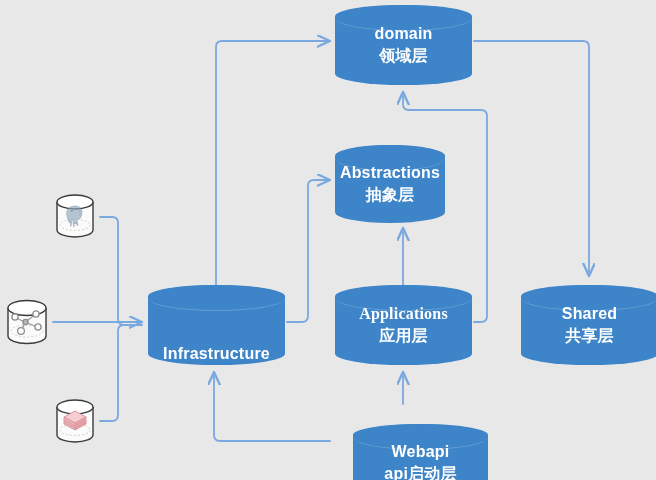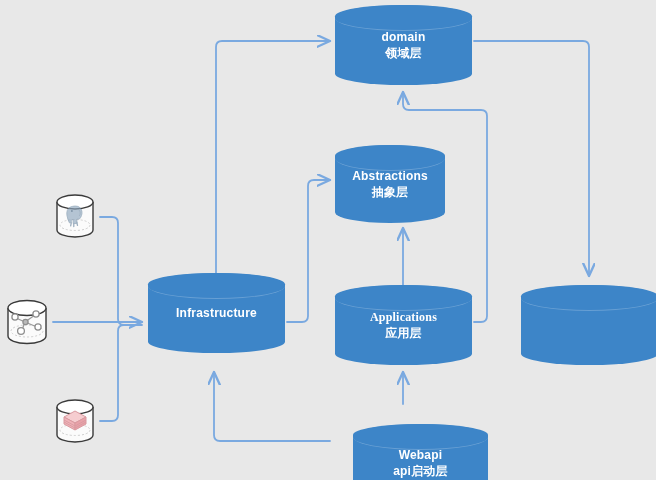--- a/index.html
+++ b/index.html
@@ -25,21 +25,21 @@
   .node {
     position: absolute;
     box-sizing: border-box;
     display: flex;
     flex-direction: column;
     align-items: center;
     justify-content: center;
     color: #ffffff;
     text-align: center;
     line-height: 1.35;
-    font-size: 12px;
+    font-size: 16px;
     font-weight: bold;
     letter-spacing: .2px;
   }
   .cyl-shape {
     position: absolute;
     left: 0; top: 0; right: 0; bottom: 0;
     background: #3d85c8;
     border-radius: 50% / 14%;
   }
   .cyl-top {
@@ -111,40 +111,44 @@
 
   <div class="node" style="left:335px; top:145px; width:110px; height:78px;">
     <div class="cyl-shape"></div>
     <div class="cyl-top"></div>
     <div class="node-label">
       <span class="en">Abstractions</span>
       <span class="zh">抽象层</span>
     </div>
   </div>
 
-  <div class="node" style="left:148px; top:273px; width:137px; height:80px;">
+  <div class="node" style="left:148px; top:285px; width:137px; height:80px;justify-content:flex-end;">
     <div class="cyl-shape"></div>
     <div class="cyl-top"></div>
     <div class="node-label">
       <span class="en">Infrastructure</span>
     </div>
   </div>
 
   <div class="node" style="left:335px; top:285px; width:137px; height:80px;font-family:Liberation Serif, serif;">
     <div class="cyl-shape"></div>
     <div class="cyl-top"></div>
     <div class="node-label">
       <span class="en">Applications</span>
       <span class="zh">应用层</span>
     </div>
   </div>
 
   <div class="node" style="left:521px; top:285px; width:137px; height:80px;">
     <div class="cyl-shape"></div>
     <div class="cyl-top"></div>
+    <div class="node-label">
+      <span class="en">Shared</span>
+      <span class="zh">共享层</span>
+    </div>
   </div>
 
   <div class="node" style="left:335px; top:424px; width:135px; height:78px;margin-left:18px;">
     <div class="cyl-shape"></div>
     <div class="cyl-top"></div>
     <div class="node-label">
       <span class="en">Webapi</span>
       <span class="zh">api启动层</span>
     </div>
   </div>

